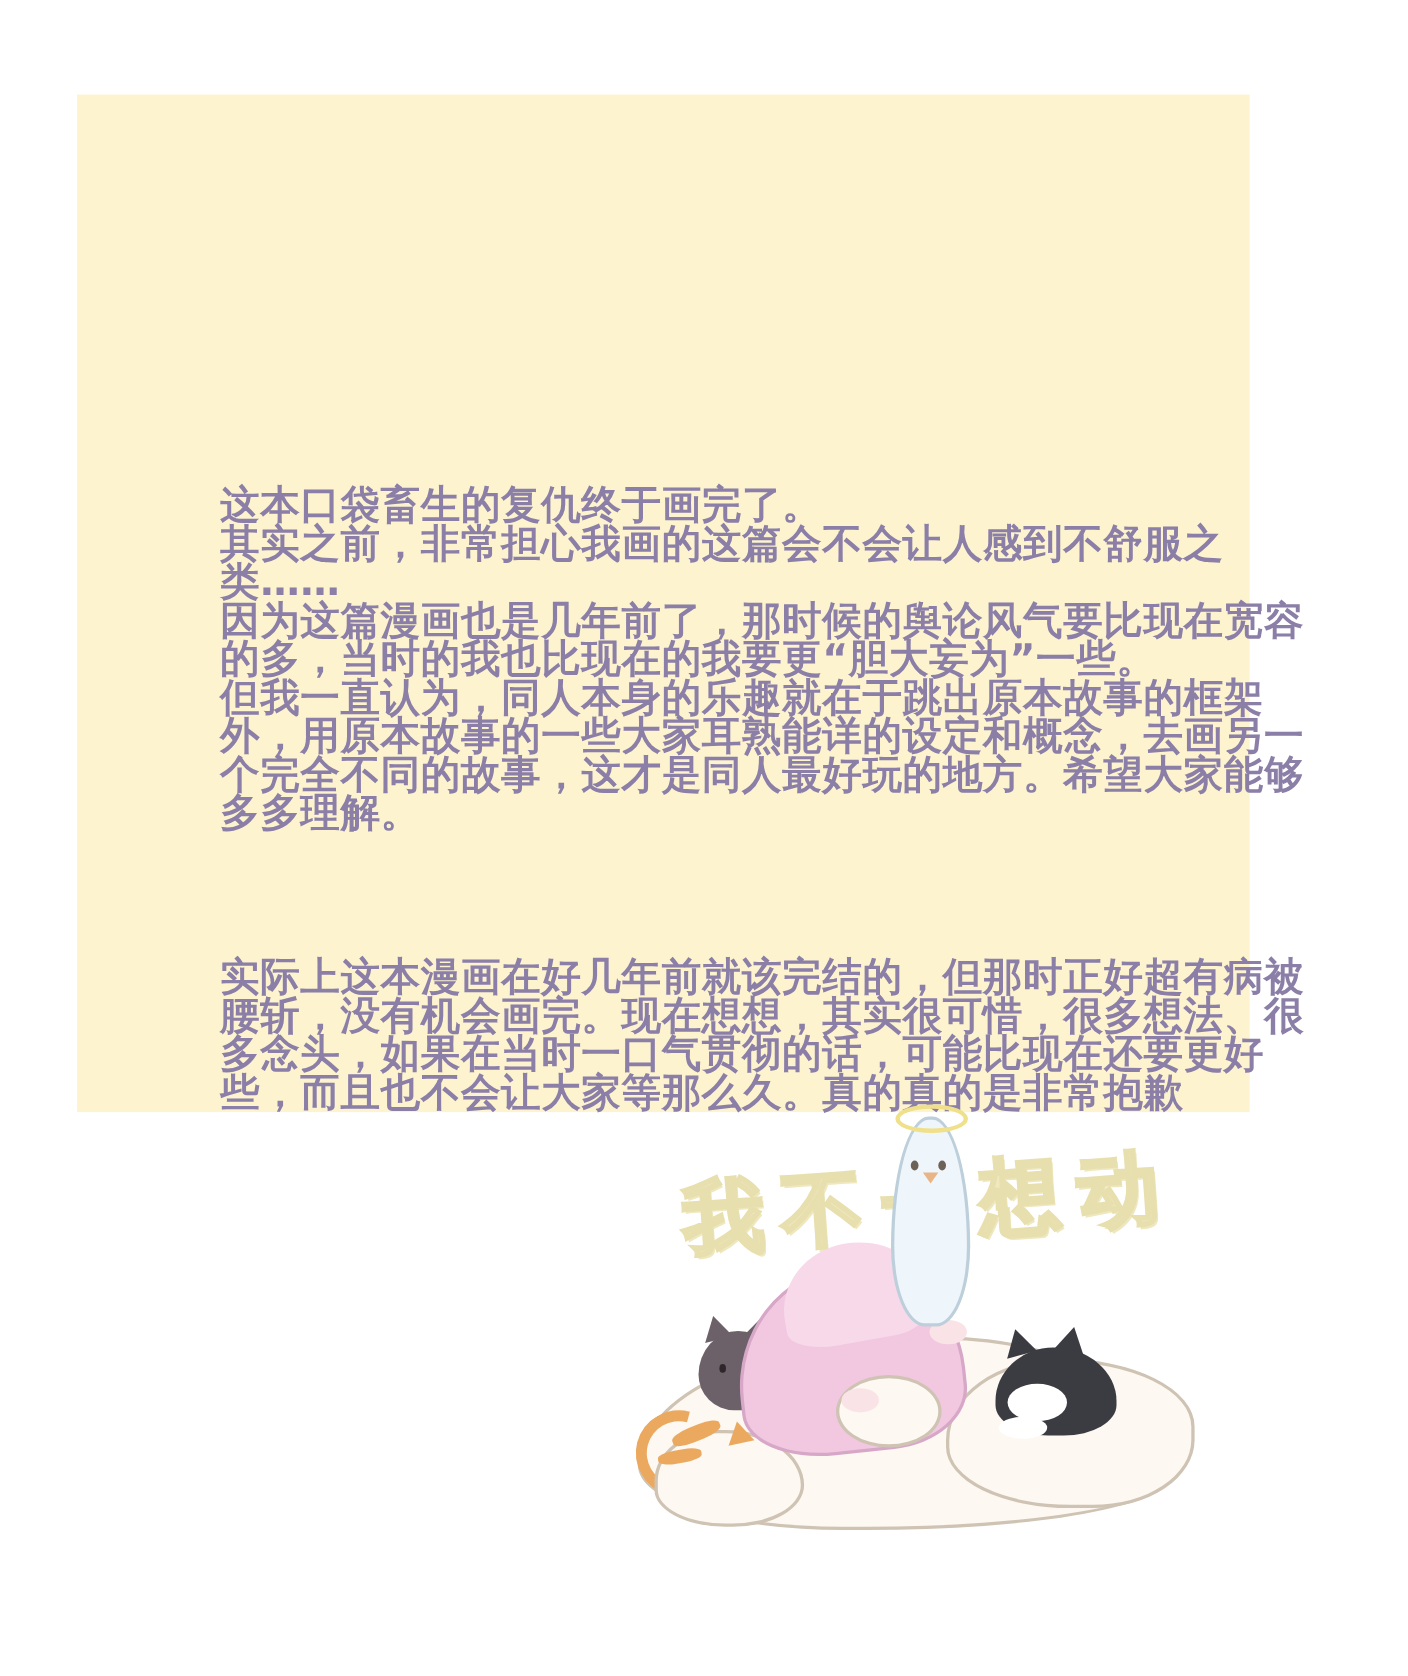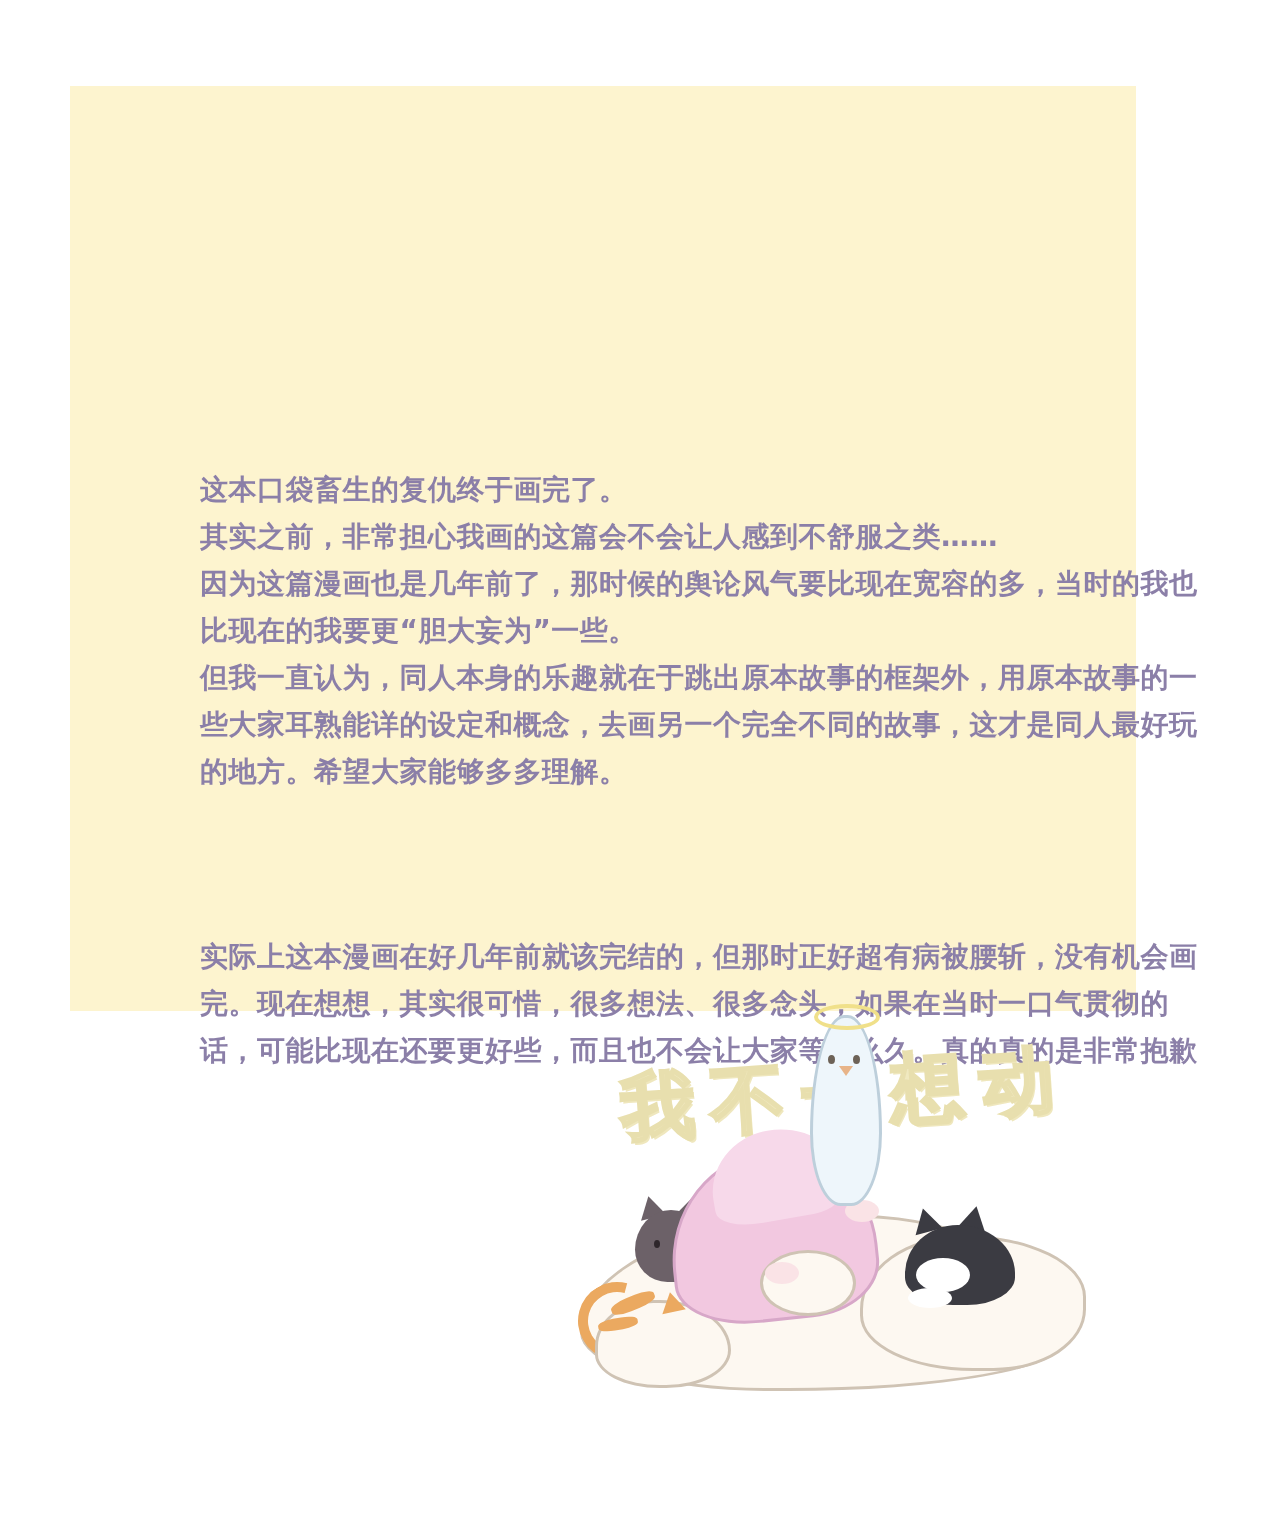--- a/index.html
+++ b/index.html
@@ -31,22 +31,22 @@
     background: #fdf4cf;
   }
 
   .afterword-text {
     position: absolute;
     left: 130px;
     top: 286px;
     width: 1000px;
     color: #8b7fa8;
     font-weight: bold;
-    font-size: 28px;
-    line-height: 47px;
+    font-size: 36px;
+    line-height: 35px;
     letter-spacing: 0.5px;
     white-space: pre-wrap;
   }
   .afterword-text .para {
     margin: 0 0 44px 0;
   }
   .afterword-text .para:last-child {
     margin-bottom: 0;
   }
 

